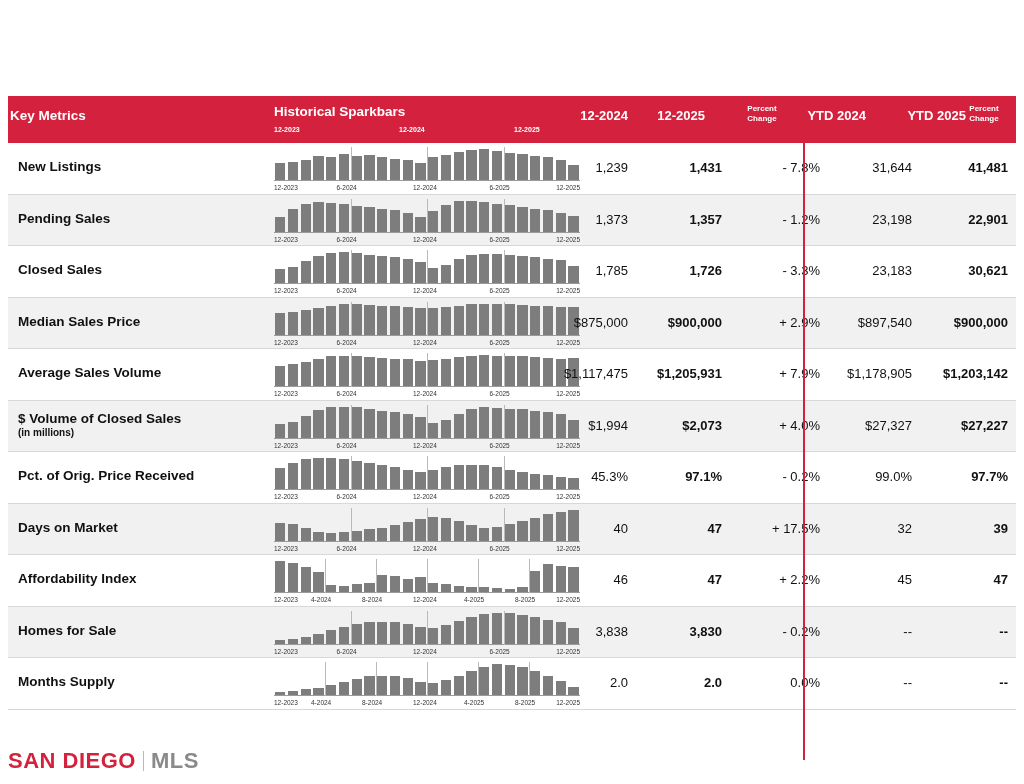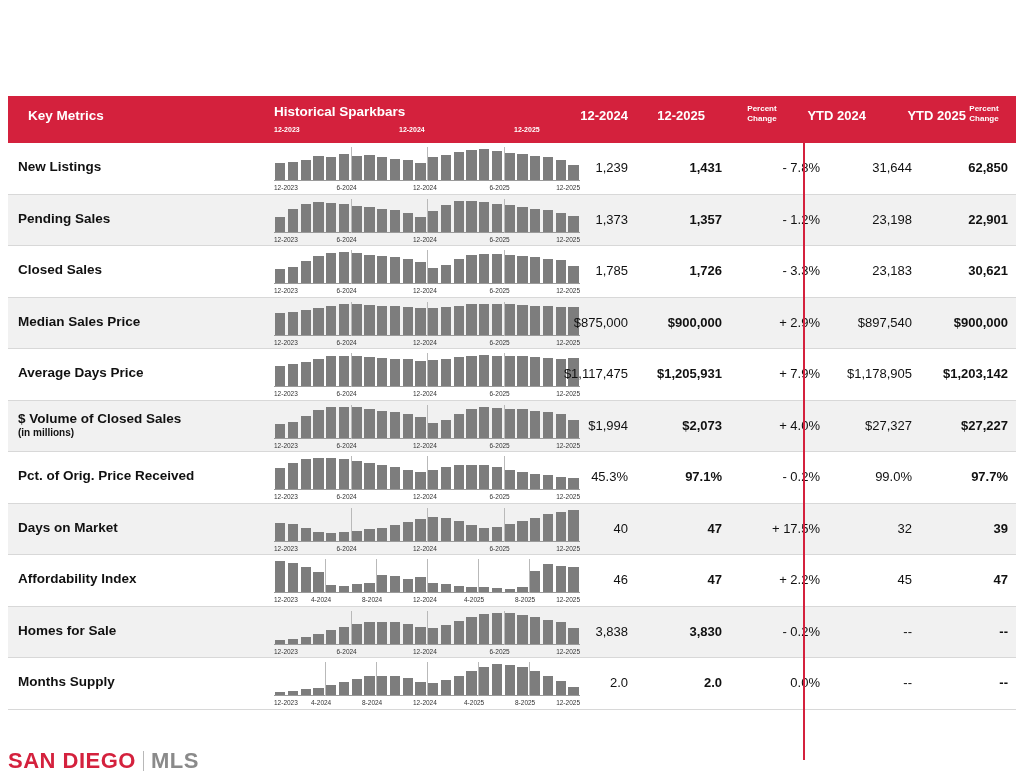--- a/index.html
+++ b/index.html
@@ -44,21 +44,21 @@
   }
 
   .thead {
     position: relative;
     height: 47px;
     background: #d4213d;
     color: #ffffff;
   }
   .th-keymetrics {
     position: absolute;
-    left: 20px;
+    left: 2px;
     top: 12px;
     font-size: 13.5px;
     font-weight: bold;
   }
   .th-spark {
     position: absolute;
     left: 266px;
     top: 8px;
     font-size: 13.5px;
     font-weight: bold;
@@ -289,21 +289,21 @@
               <span style="left: 62.5px;">6-2024</span>
               <span style="left: 139px;">12-2024</span>
               <span style="left: 215.5px;">6-2025</span>
               <span style="right: 0px;">12-2025</span>
             </div>
           </div>
           <div class="val c1">1,239</div>
           <div class="val c2 b">1,431</div>
           <div class="val c3">- 7.8%</div>
           <div class="val c4">31,644</div>
-          <div class="val c5 b">62,850</div>
+          <div class="val c5 b">41,481</div>
           <div class="val c6">+ 16.8%</div>
         </div>
         <div class="row alt">
           <div class="metric">Pending Sales</div>
           <div class="spark">
             <div class="bars">
               <i style="left: 1px; width: 10.25px; height: 16px;"></i>
               <i style="left: 13.75px; width: 10.25px; height: 23.619px;"></i>
               <i style="left: 26.5px; width: 10.25px; height: 28.9524px;"></i>
               <i style="left: 39.25px; width: 10.25px; height: 30.4762px;"></i>
@@ -437,21 +437,21 @@
             </div>
           </div>
           <div class="val c1">$875,000</div>
           <div class="val c2 b">$900,000</div>
           <div class="val c3">+ 2.9%</div>
           <div class="val c4">$897,540</div>
           <div class="val c5 b">$900,000</div>
           <div class="val c6">+ 0.3%</div>
         </div>
         <div class="row white">
-          <div class="metric">Average Days Price</div>
+          <div class="metric">Average Sales Volume</div>
           <div class="spark">
             <div class="bars">
               <i style="left: 1px; width: 10.25px; height: 21.0909px;"></i>
               <i style="left: 13.75px; width: 10.25px; height: 22.5455px;"></i>
               <i style="left: 26.5px; width: 10.25px; height: 25.4545px;"></i>
               <i style="left: 39.25px; width: 10.25px; height: 28.3636px;"></i>
               <i style="left: 52px; width: 10.25px; height: 30.5455px;"></i>
               <i style="left: 64.75px; width: 10.25px; height: 31.2727px;"></i>
               <i style="left: 77.5px; width: 10.25px; height: 30.5455px;"></i>
               <i style="left: 90.25px; width: 10.25px; height: 29.8182px;"></i>

